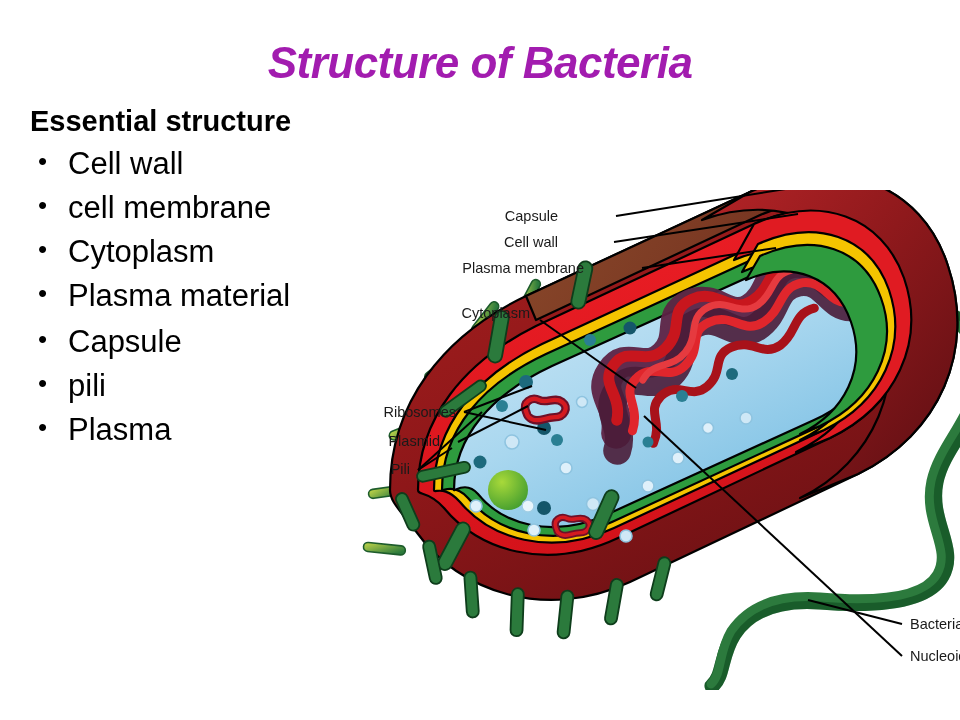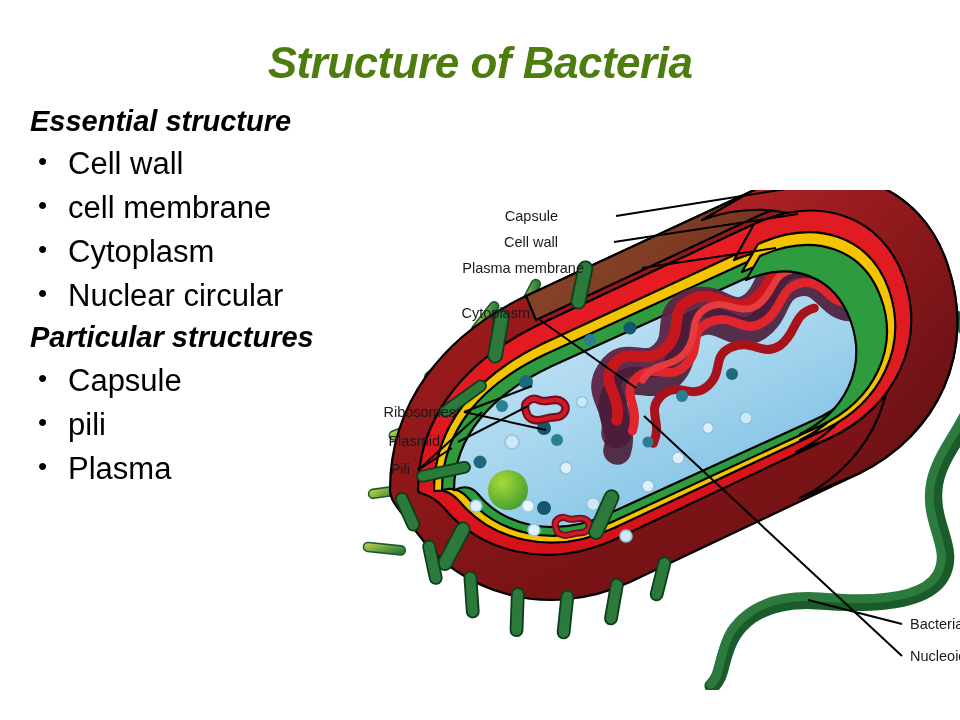--- a/index.html
+++ b/index.html
@@ -24,38 +24,37 @@
   #slide-title {
     position: absolute;
     left: 0;
     top: 38px;
     width: 960px;
     text-align: center;
     font-size: 44px;
     font-weight: bold;
     font-style: italic;
     letter-spacing: -0.5px;
-    color: #4d7c0f;
+    color: #a21caf;
     white-space: nowrap;
   }
 
   
   #text-column {
     position: absolute;
     left: 30px;
     top: 104px;
     width: 400px;
   }
   .section-heading {
     font-size: 29px;
     font-weight: bold;
     line-height: 1.18;
     margin: 0 0 4px 0;
     white-space: nowrap;
-    font-style: italic;
   }
   ul.bullets {
     list-style: none;
     margin: 0 0 2px 0;
     padding: 0;
   }
   ul.bullets li {
     position: relative;
     font-size: 31px;
     line-height: 1.42;
@@ -107,24 +106,23 @@
 
   <div id="slide-title">Structure of Bacteria</div>
 
   <div id="text-column">
 
     <div class="section-heading">Essential structure</div>
     <ul class="bullets">
       <li>Cell wall</li>
       <li>cell membrane</li>
       <li>Cytoplasm</li>
-      <li>Nuclear circular</li>
+      <li>Plasma material</li>
     </ul>
 
-    <div class="section-heading">Particular structures</div>
     <ul class="bullets">
       <li>Capsule</li>
       <li>pili</li>
       <li>Plasma</li>
     </ul>
 
   </div>
 
   <div id="diagram">
     <svg viewBox="0 0 630 500" xmlns="http://www.w3.org/2000/svg">

